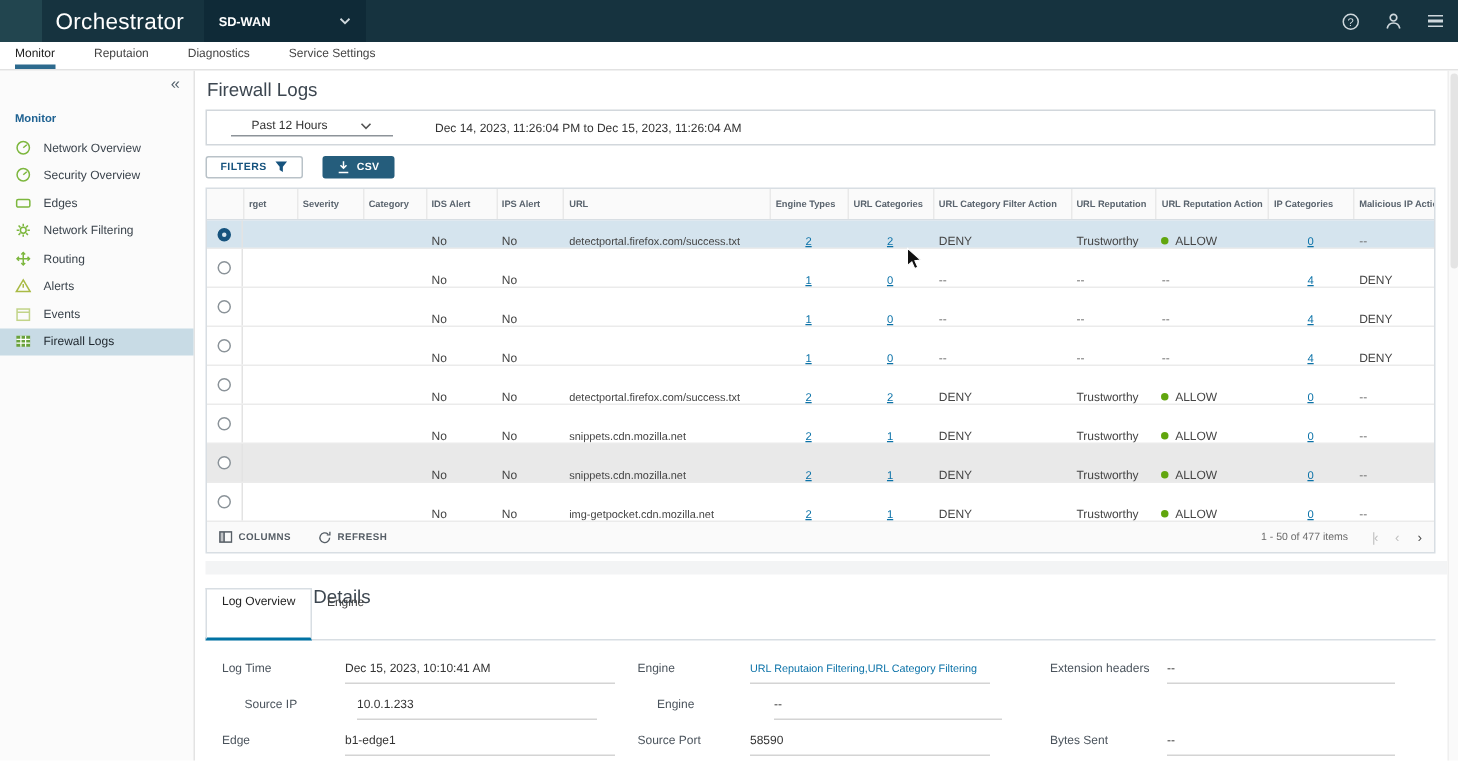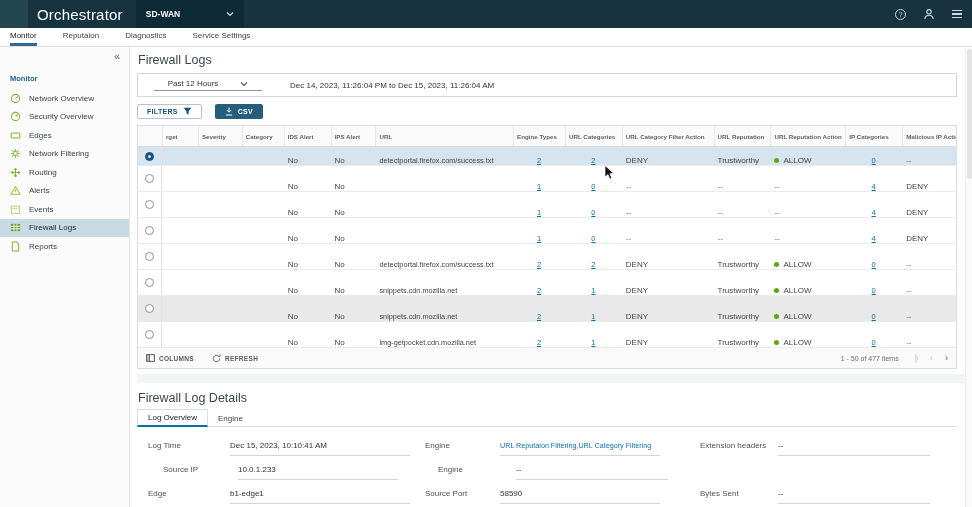--- a/index.html
+++ b/index.html
@@ -89,21 +89,21 @@
   .pag-text { font-size:7px; color:#6a6a6a; margin-right:4px; }
   .pag-btn { font-size:9px; color:#c0c0c0; cursor:pointer; line-height:1; }
   .pag-btn.enabled { color:#4a4a4a; }
   .pag-first { letter-spacing:-1px; }
 
   .section-gap { margin-top:5px; height:9px; width:828px; background:#f3f4f5; }
 
   
   .details-title { margin:8px 0 5px 1px; font-size:12.5px; color:#3c4650; }
   .dtabs { display:flex; width:820px; border-bottom:1px solid #d8dee3; height:17px; align-items:flex-end; }
-  .dtab { font-size:8px; color:#444; padding:3px 10px 3px 10px; cursor:pointer; }
+  .dtab { font-size:8px; color:#444; padding:3px 10px 20px 10px; cursor:pointer; }
   .dtab.active { border:1px solid #d8dee3; border-bottom:2px solid #0072a3; margin-bottom:-1px;
     background:#fff; color:#222; }
   .dfields { margin-top:14px; padding-left:11px; }
   .drow { display:flex; margin-bottom:9px; height:15px; }
   .dcell { display:flex; width:262px; }
   .dcell.c2 { width:235px; margin-left:15px; }
   .dcell.c3 { width:230px; margin-left:40px; }
   .dlabel { width:82px; flex-shrink:0; font-size:8px; color:#4a535c; }
   .dcell.c2 .dlabel { width:75px; }
   .dcell.c3 .dlabel { width:78px; }
@@ -220,28 +220,20 @@
       </div>
       <div class="side-item active">
         <span class="icn">
           <svg width="11" height="11" viewBox="0 0 12 12">
             <rect x="1" y="2" width="10" height="8" fill="#69a23b"></rect>
             <path d="M1 4.7h10M1 7.4h10M4.3 2v8M7.7 2v8" stroke="#fff" stroke-width="0.9"></path>
           </svg>
         </span>
         <span>Firewall Logs</span>
       </div>
-      <div class="side-item">
-        <span class="icn">
-          <svg width="11" height="11" viewBox="0 0 12 12">
-            <path d="M2.5 1.2h4.8L9.5 3.4v7.4h-7z" fill="none" stroke="#7db73e" stroke-width="1.1"></path>
-          </svg>
-        </span>
-        <span>Reports</span>
-      </div>
     </div>
 </div>
 
 <div class="main">
   <div class="page-title">Firewall Logs</div>
 
   <div class="timebar">
     <div class="timerange">
       <span>Past 12 Hours</span>
       <svg class="chev" viewBox="0 0 8 6">

